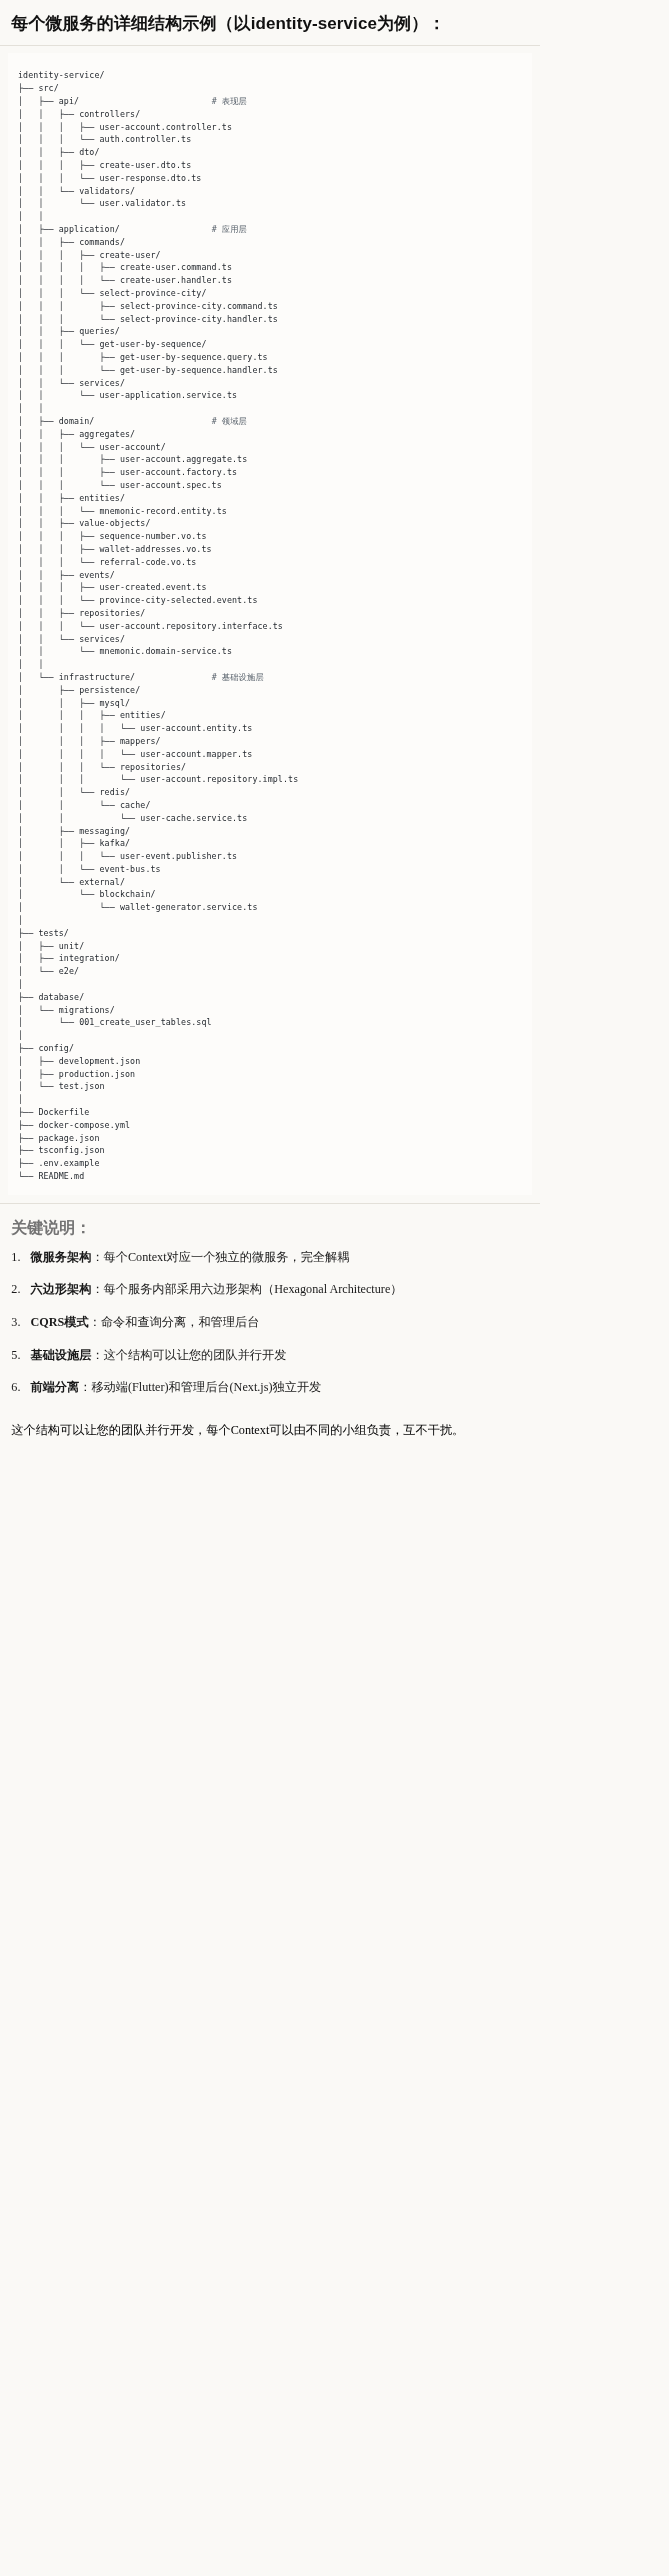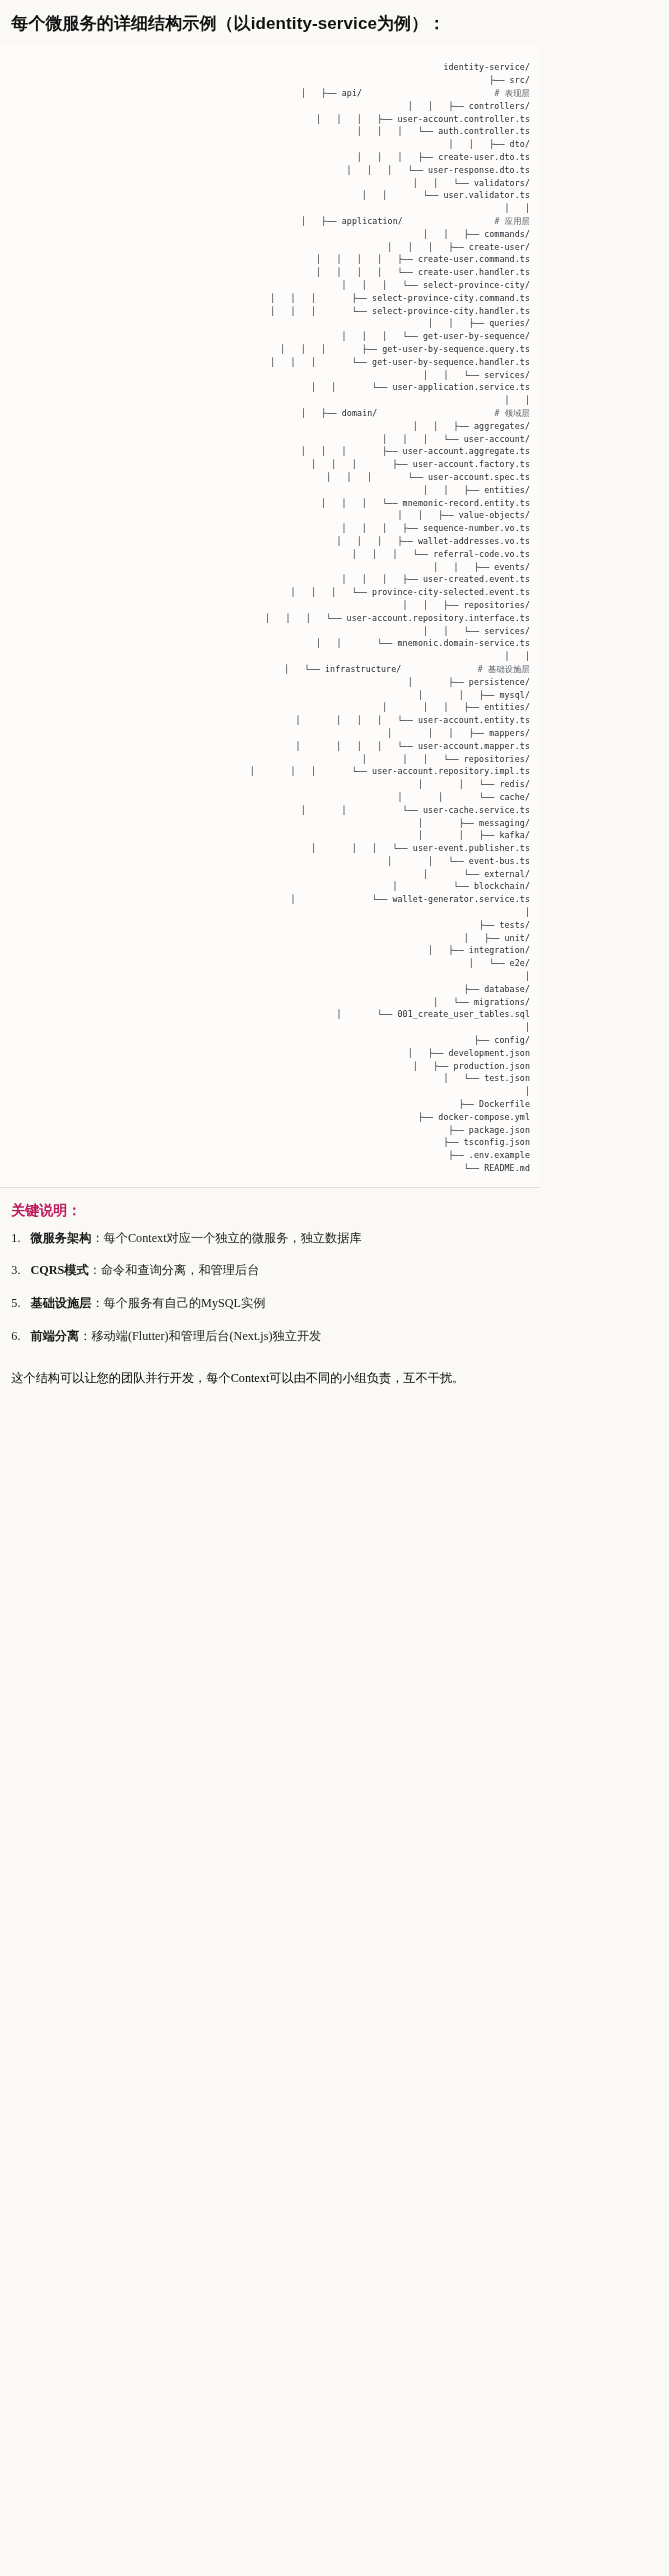--- a/index.html
+++ b/index.html
@@ -33,22 +33,21 @@
   .rule {
     height: 0.6px;
     width: 100%;
     background: #e3e0d9;
     margin: 0;
   }
   
   .code-block {
     background: #fdfcfa;
     padding: 16.3px 10px 12.5px 10px;
-    margin: 0;
-    text-align: right;
+    margin: 8px;
   }
   pre.tree {
     margin: 0;
     padding: 0;
     font-family: "DejaVu Sans Mono", "Liberation Mono", monospace;
     font-size: 8.3px;
     line-height: 12.8px;
     color: #24292f;
     white-space: pre;
     overflow: visible;
@@ -57,22 +56,22 @@
   pre.tree .cmt {
     color: #57606a;
   }
   
   .keypoints {
     padding: 13.8px 11.3px 6.3px 11.3px;
   }
   .keypoints-title {
     font-family: "Liberation Sans", "DejaVu Sans", sans-serif;
     font-weight: bold;
-    font-size: 14px;
-    color: #be185d;
+    font-size: 16px;
+    color: #737373;
     margin: 0 0 10px 0;
   }
   .kp-list {
     list-style: none;
     margin: 0;
     padding: 0;
   }
   .kp-item {
     font-size: 12.2px;
     line-height: 1.45;
@@ -193,23 +192,24 @@
 <span>├── tsconfig.json</span>
 <span>├── .env.example</span>
 <span>└── README.md</span></pre>
   </div>
 
   <div class="rule"></div>
 
   <div class="keypoints">
     <div class="keypoints-title">关键说明：</div>
     <ol class="kp-list">
-        <li class="kp-item"><span class="kp-num">1.</span> <span class="kp-term">微服务架构</span><span class="kp-sep">：</span><span class="kp-text">每个Context对应一个独立的微服务，独立数据库</span></li>
+        <li class="kp-item"><span class="kp-num">1.</span> <span class="kp-term">微服务架构</span><span class="kp-sep">：</span><span class="kp-text">每个Context对应一个独立的微服务，完全解耦</span></li>
+        <li class="kp-item"><span class="kp-num">2.</span> <span class="kp-term">六边形架构</span><span class="kp-sep">：</span><span class="kp-text">每个服务内部采用六边形架构（Hexagonal Architecture）</span></li>
         <li class="kp-item"><span class="kp-num">3.</span> <span class="kp-term">CQRS模式</span><span class="kp-sep">：</span><span class="kp-text">命令和查询分离，和管理后台</span></li>
-        <li class="kp-item"><span class="kp-num">5.</span> <span class="kp-term">基础设施层</span><span class="kp-sep">：</span><span class="kp-text">每个服务有自己的MySQL实例</span></li>
+        <li class="kp-item"><span class="kp-num">5.</span> <span class="kp-term">基础设施层</span><span class="kp-sep">：</span><span class="kp-text">这个结构可以让您的团队并行开发</span></li>
         <li class="kp-item"><span class="kp-num">6.</span> <span class="kp-term">前端分离</span><span class="kp-sep">：</span><span class="kp-text">移动端(Flutter)和管理后台(Next.js)独立开发</span></li>
       </ol>
   </div>
 
   <p class="closing">这个结构可以让您的团队并行开发，每个Context可以由不同的小组负责，互不干扰。</p>
 
 </div>
 
 
 </body></html>

